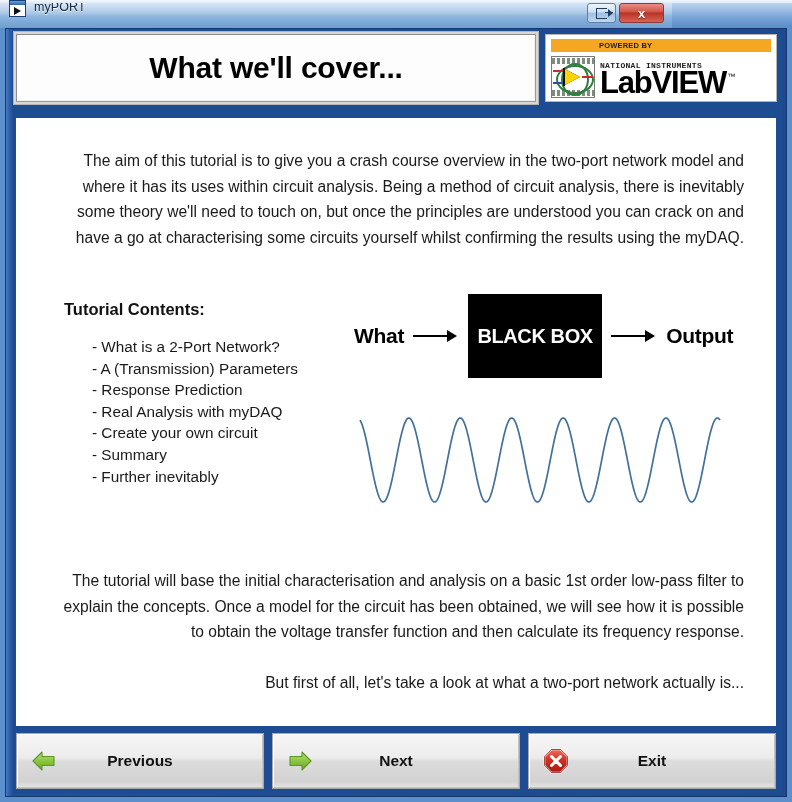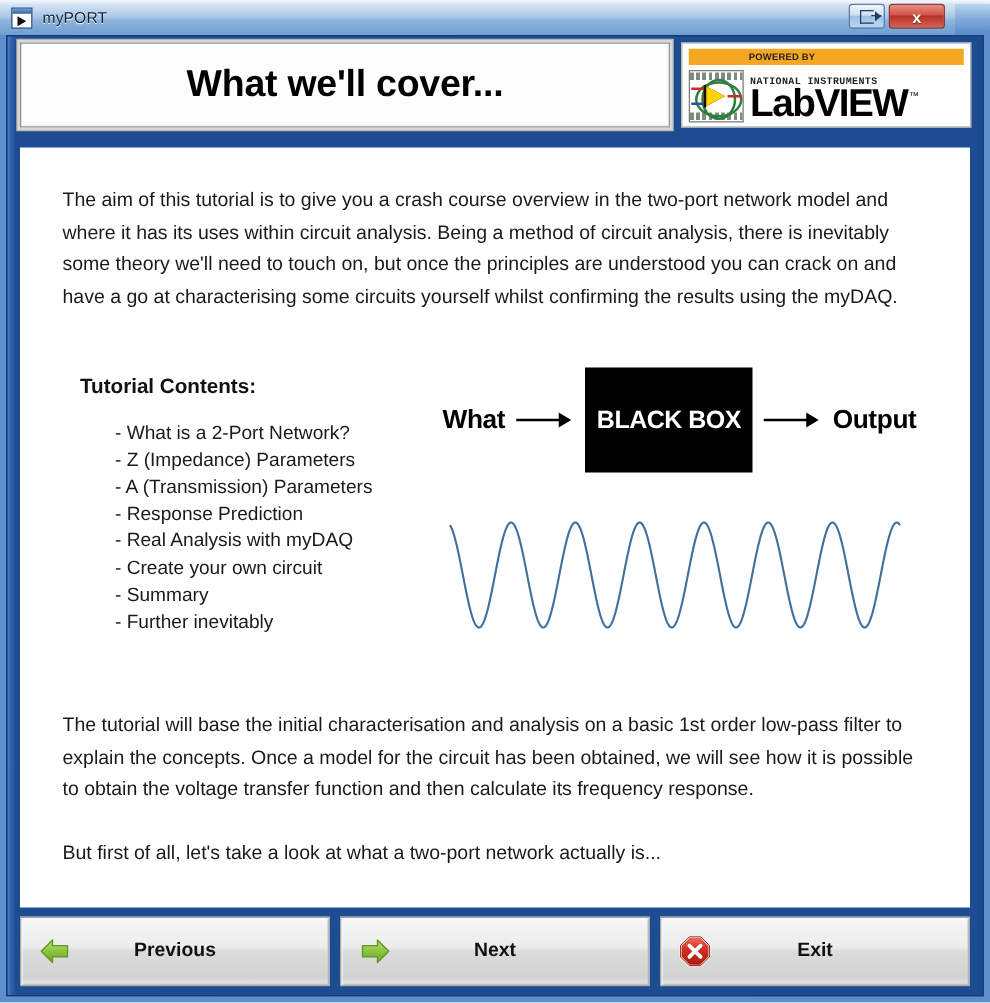--- a/index.html
+++ b/index.html
@@ -24,26 +24,26 @@
         #cfe0f2 0px, #b9d2ec 4px, #9dbde3 10px,
         #7fa9da 16px, #6b9ad2 22px, #5d8fcd 26px);
     background-color: #6f9bd4;
     overflow: hidden;
   }
 
   
   #titlebar {
     position: absolute;
     left: 0; top: 0;
-    width: 764px; height: 28px;
+    width: 672px; height: 28px;
     background: linear-gradient(to bottom,
         #e2edf8 0%, #cfe0f2 18%, #a9c7e6 48%,
         #8fb5dd 58%, #7aa7d6 82%, #6f9ed1 100%);
     display: flex;
-    align-items: center;
+    align-items: flex-start;
   }
   #titlebar .tb-glow {
     position: absolute;
     left: 0; top: 0; width: 792px; height: 3px;
     background: linear-gradient(to bottom, #f3f8fd, #dfeaf7);
   }
 
   #vi-icon {
     position: relative;
     margin-left: 9px;
@@ -319,20 +319,21 @@
     box-sizing: border-box;
     overflow: hidden;
   }
 
   .para {
     position: absolute;
     font-size: 15.6px;
     color: #1a1a1a;
     line-height: 25.5px;
     font-family: "Liberation Sans", sans-serif;
+    text-align: right;
   }
   #intro-para {
     left: 34px; top: 30px;
     width: 694px;
   }
   #filter-para {
     left: 34px; top: 450px;
     width: 694px;
   }
   #closing-para {
@@ -528,21 +529,20 @@
   </div>
 
   <div id="content">
 
     <div class="para" id="intro-para">The aim of this tutorial is to give you a crash course overview in the two-port network model and where it has its uses within circuit analysis. Being a method of circuit analysis, there is inevitably some theory we'll need to touch on, but once the principles are understood you can crack on and have a go at characterising some circuits yourself whilst confirming the results using the myDAQ.</div>
 
     <div id="contents-heading">Tutorial Contents:</div>
 
     <ul id="contents-list">
       <li>- What is a 2-Port Network?</li>
-      <li>- Z (Impedance) Parameters</li>
       <li>- A (Transmission) Parameters</li>
       <li>- Response Prediction</li>
       <li>- Real Analysis with myDAQ</li>
       <li>- Create your own circuit</li>
       <li>- Summary</li>
       <li>- Further inevitably</li>
     </ul>
 
     <div id="blackbox-diagram">
       <div class="bb-label">What</div>

